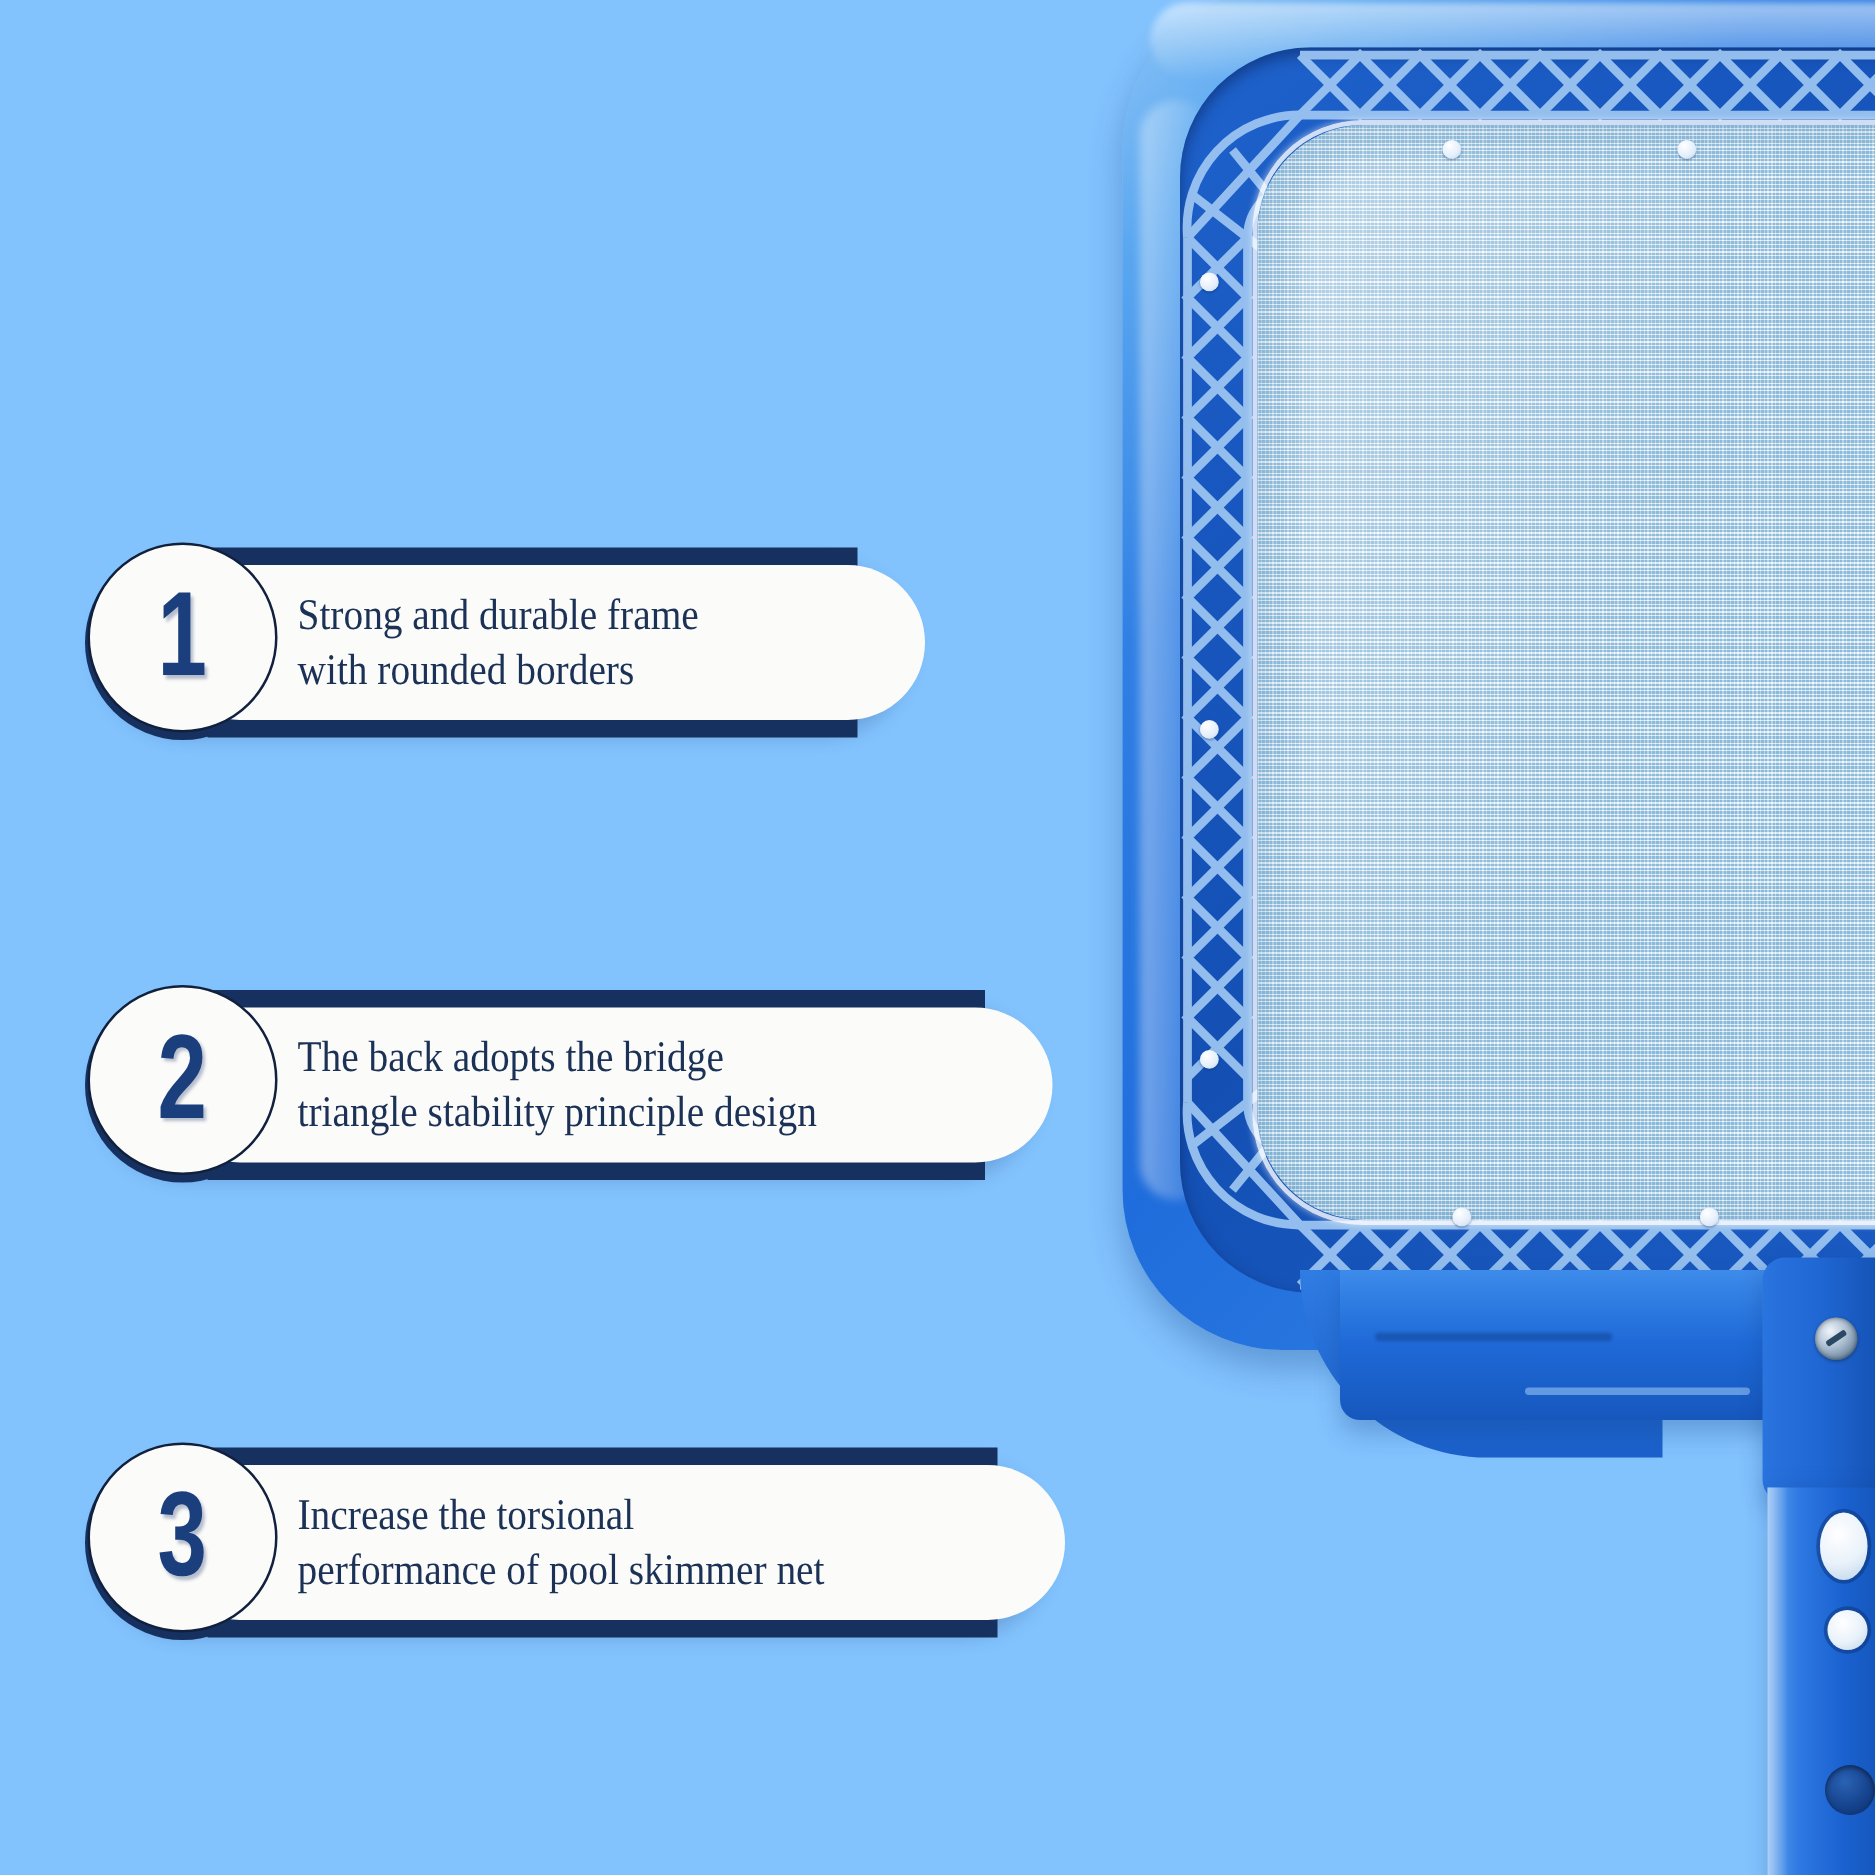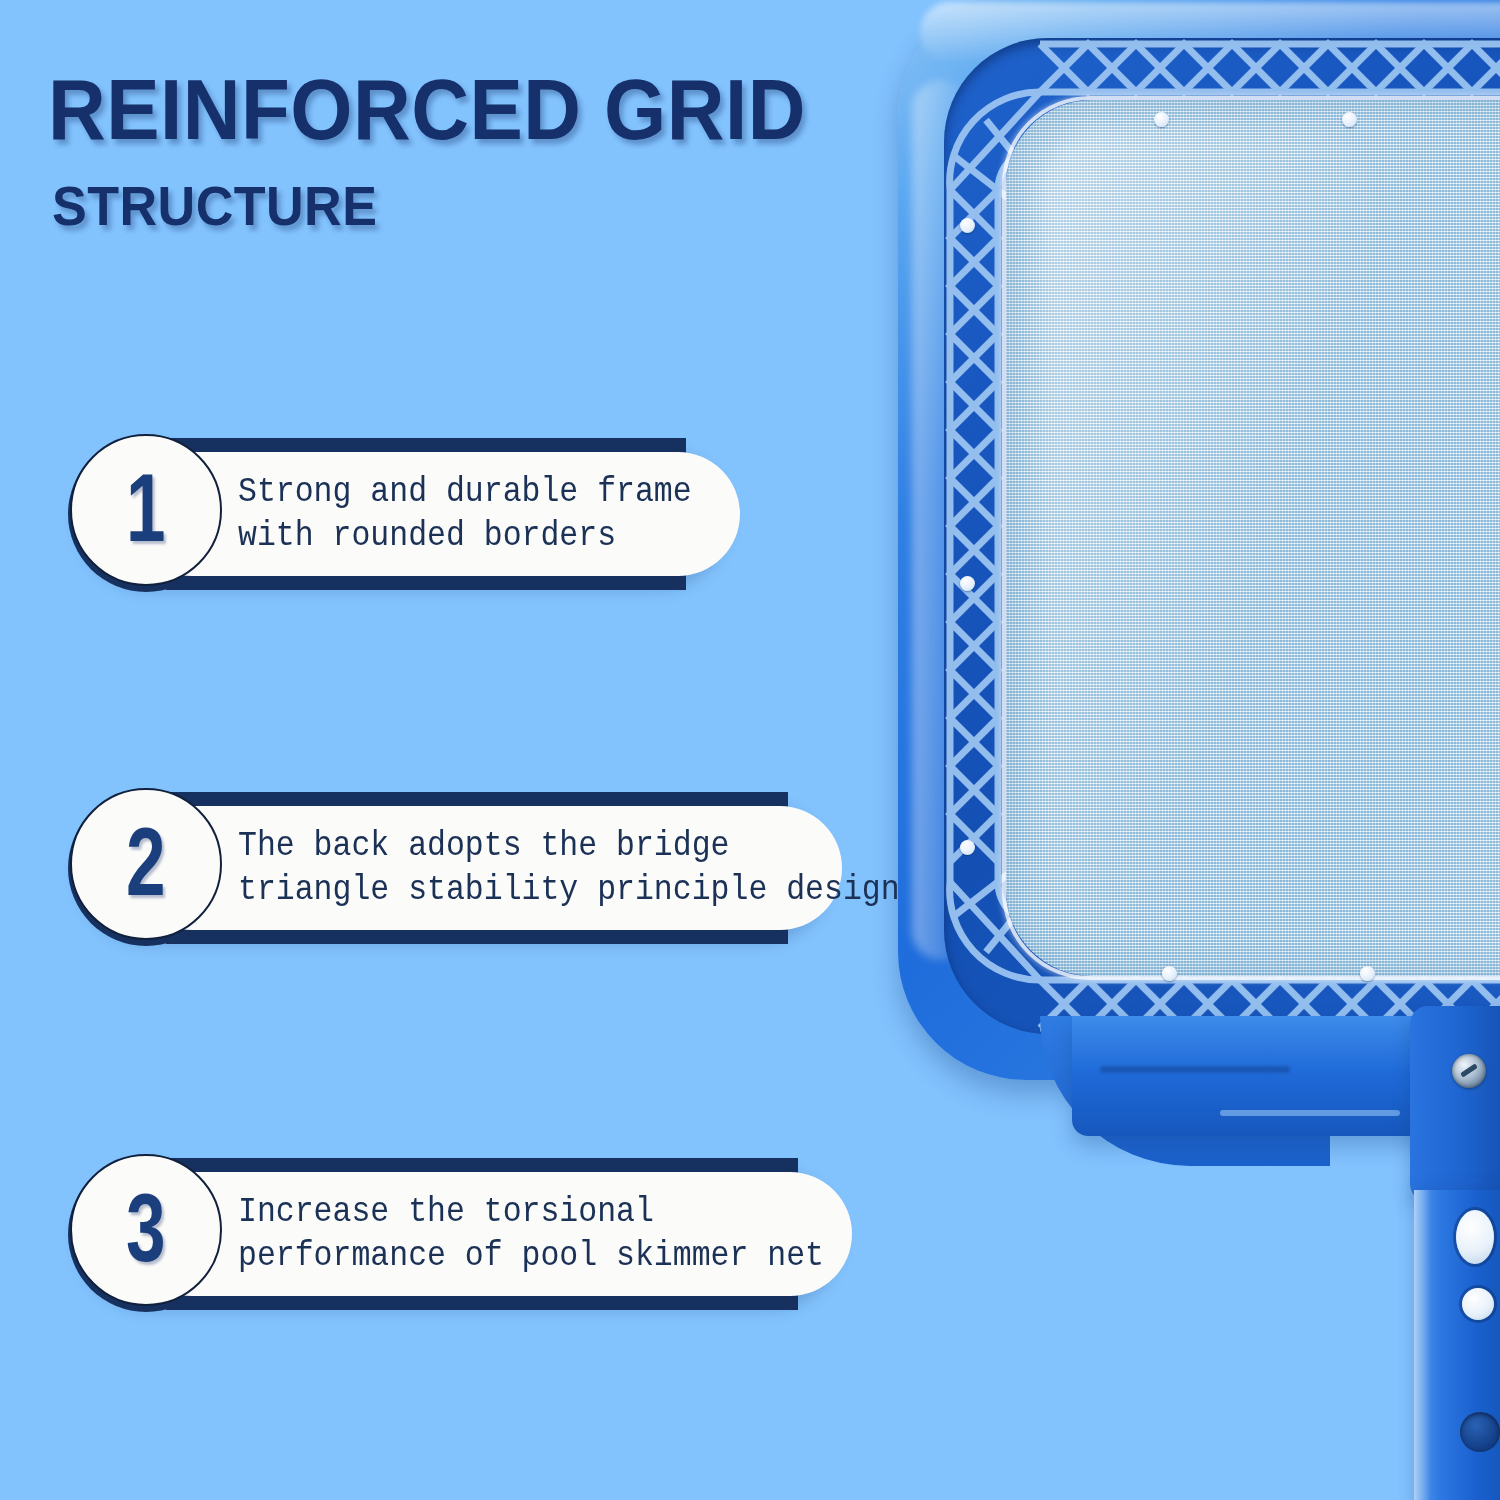--- a/index.html
+++ b/index.html
@@ -120,21 +120,21 @@
   }
 
   
   .callout .ctext{
     position:absolute;
     top:50%;
     transform:translateY(-50%);
     left:182px;
     z-index:7;
     color:#1b3156;
-    font-family:Liberation Mono, monospace;
+    font-family:Liberation Serif, serif;
     font-size:35px;
     line-height:44px;
     transform-origin:left center;
     white-space:nowrap;
   }
   .callout .ctext span{
     display:block;
     transform:scaleX(0.90);
     transform-origin:left center;
   }
@@ -411,24 +411,20 @@
     <div class="collar"></div>
     <div class="screw"></div>
 
     <div class="pole"></div>
     <div class="pole-edge"></div>
     <div class="hole white" style="left:566px; top:1250px; width:38px; height:54px;"></div>
     <div class="hole white" style="left:572px; top:1328px; width:32px; height:32px;"></div>
     <div class="hole dark" style="left:570px; top:1452px; width:40px; height:40px;"></div>
   </div>
 
-  <div class="headline">
-    <div class="line1">REINFORCED GRID</div>
-    <div class="line2">STRUCTURE</div>
-  </div>
 
   <div class="callout c1">
     <div class="dropshadow" style="width: 650px;"></div>
     <div class="ring"></div>
     <div class="bar top" style="width: 520px;"></div>
     <div class="bar bottom" style="width: 520px;"></div>
     <div class="pill" style="width: 610px;"></div>
     <div class="circle">
       <div class="num">1</div>
     </div>

